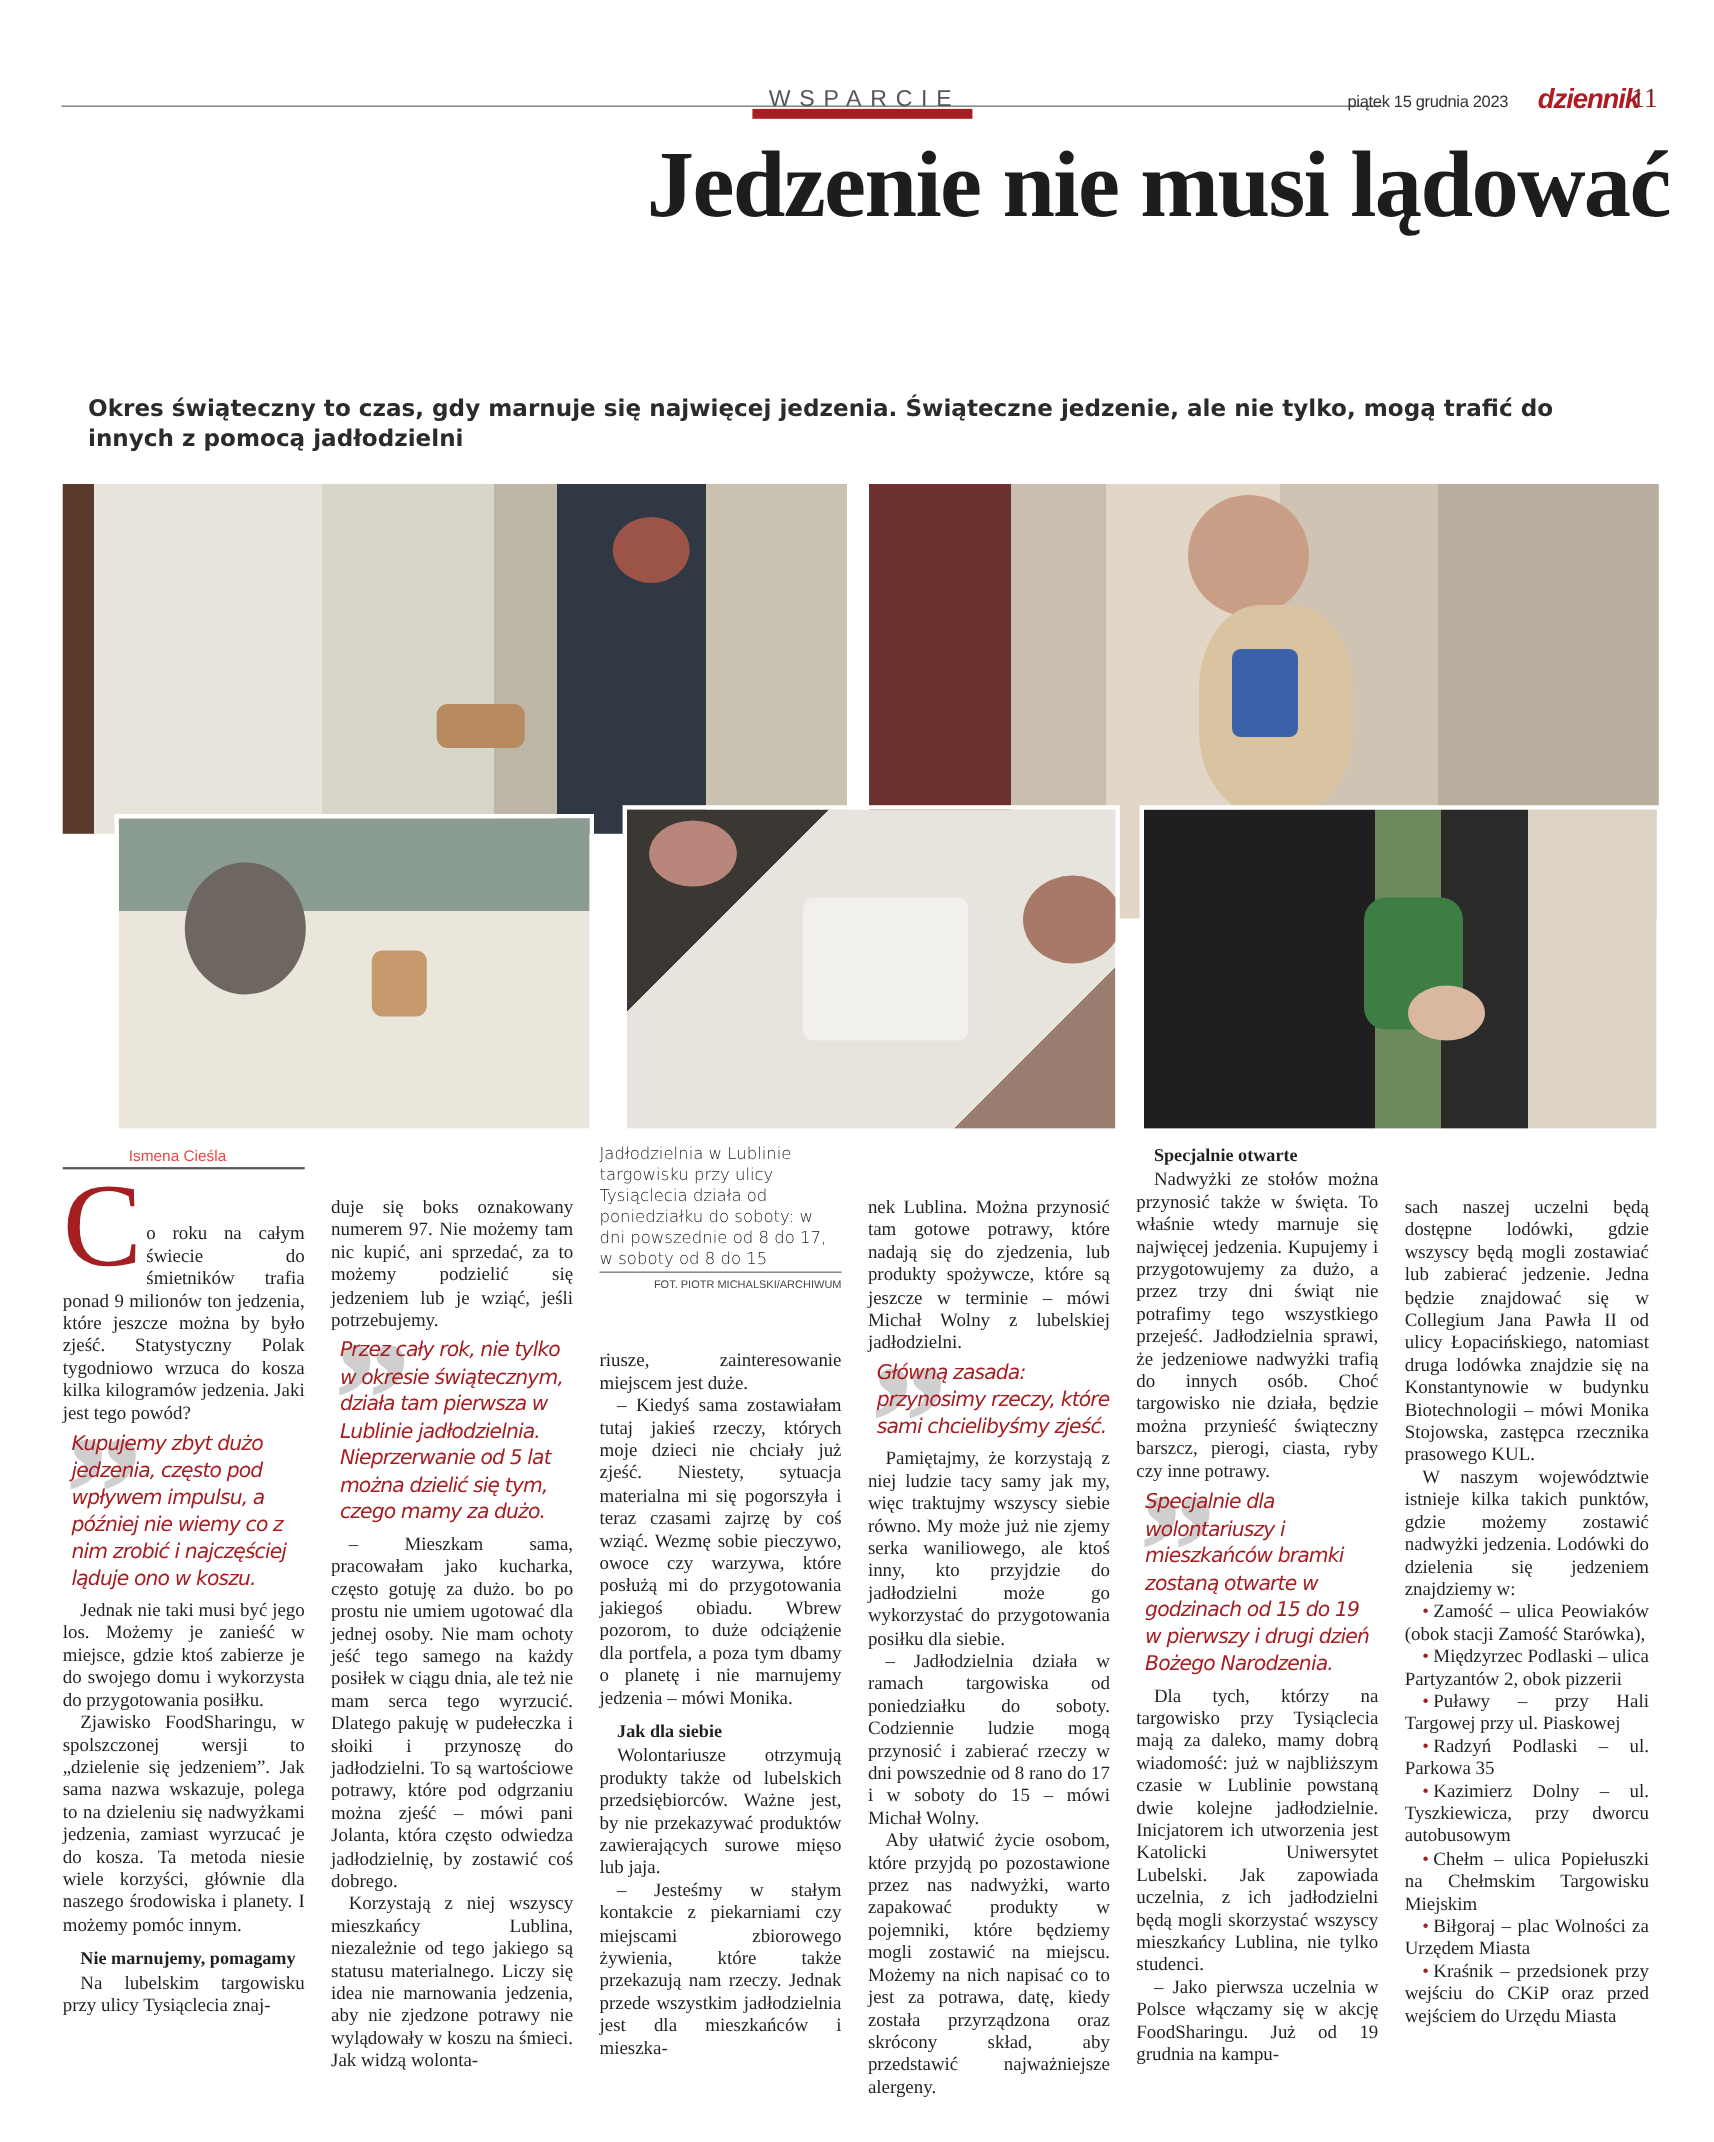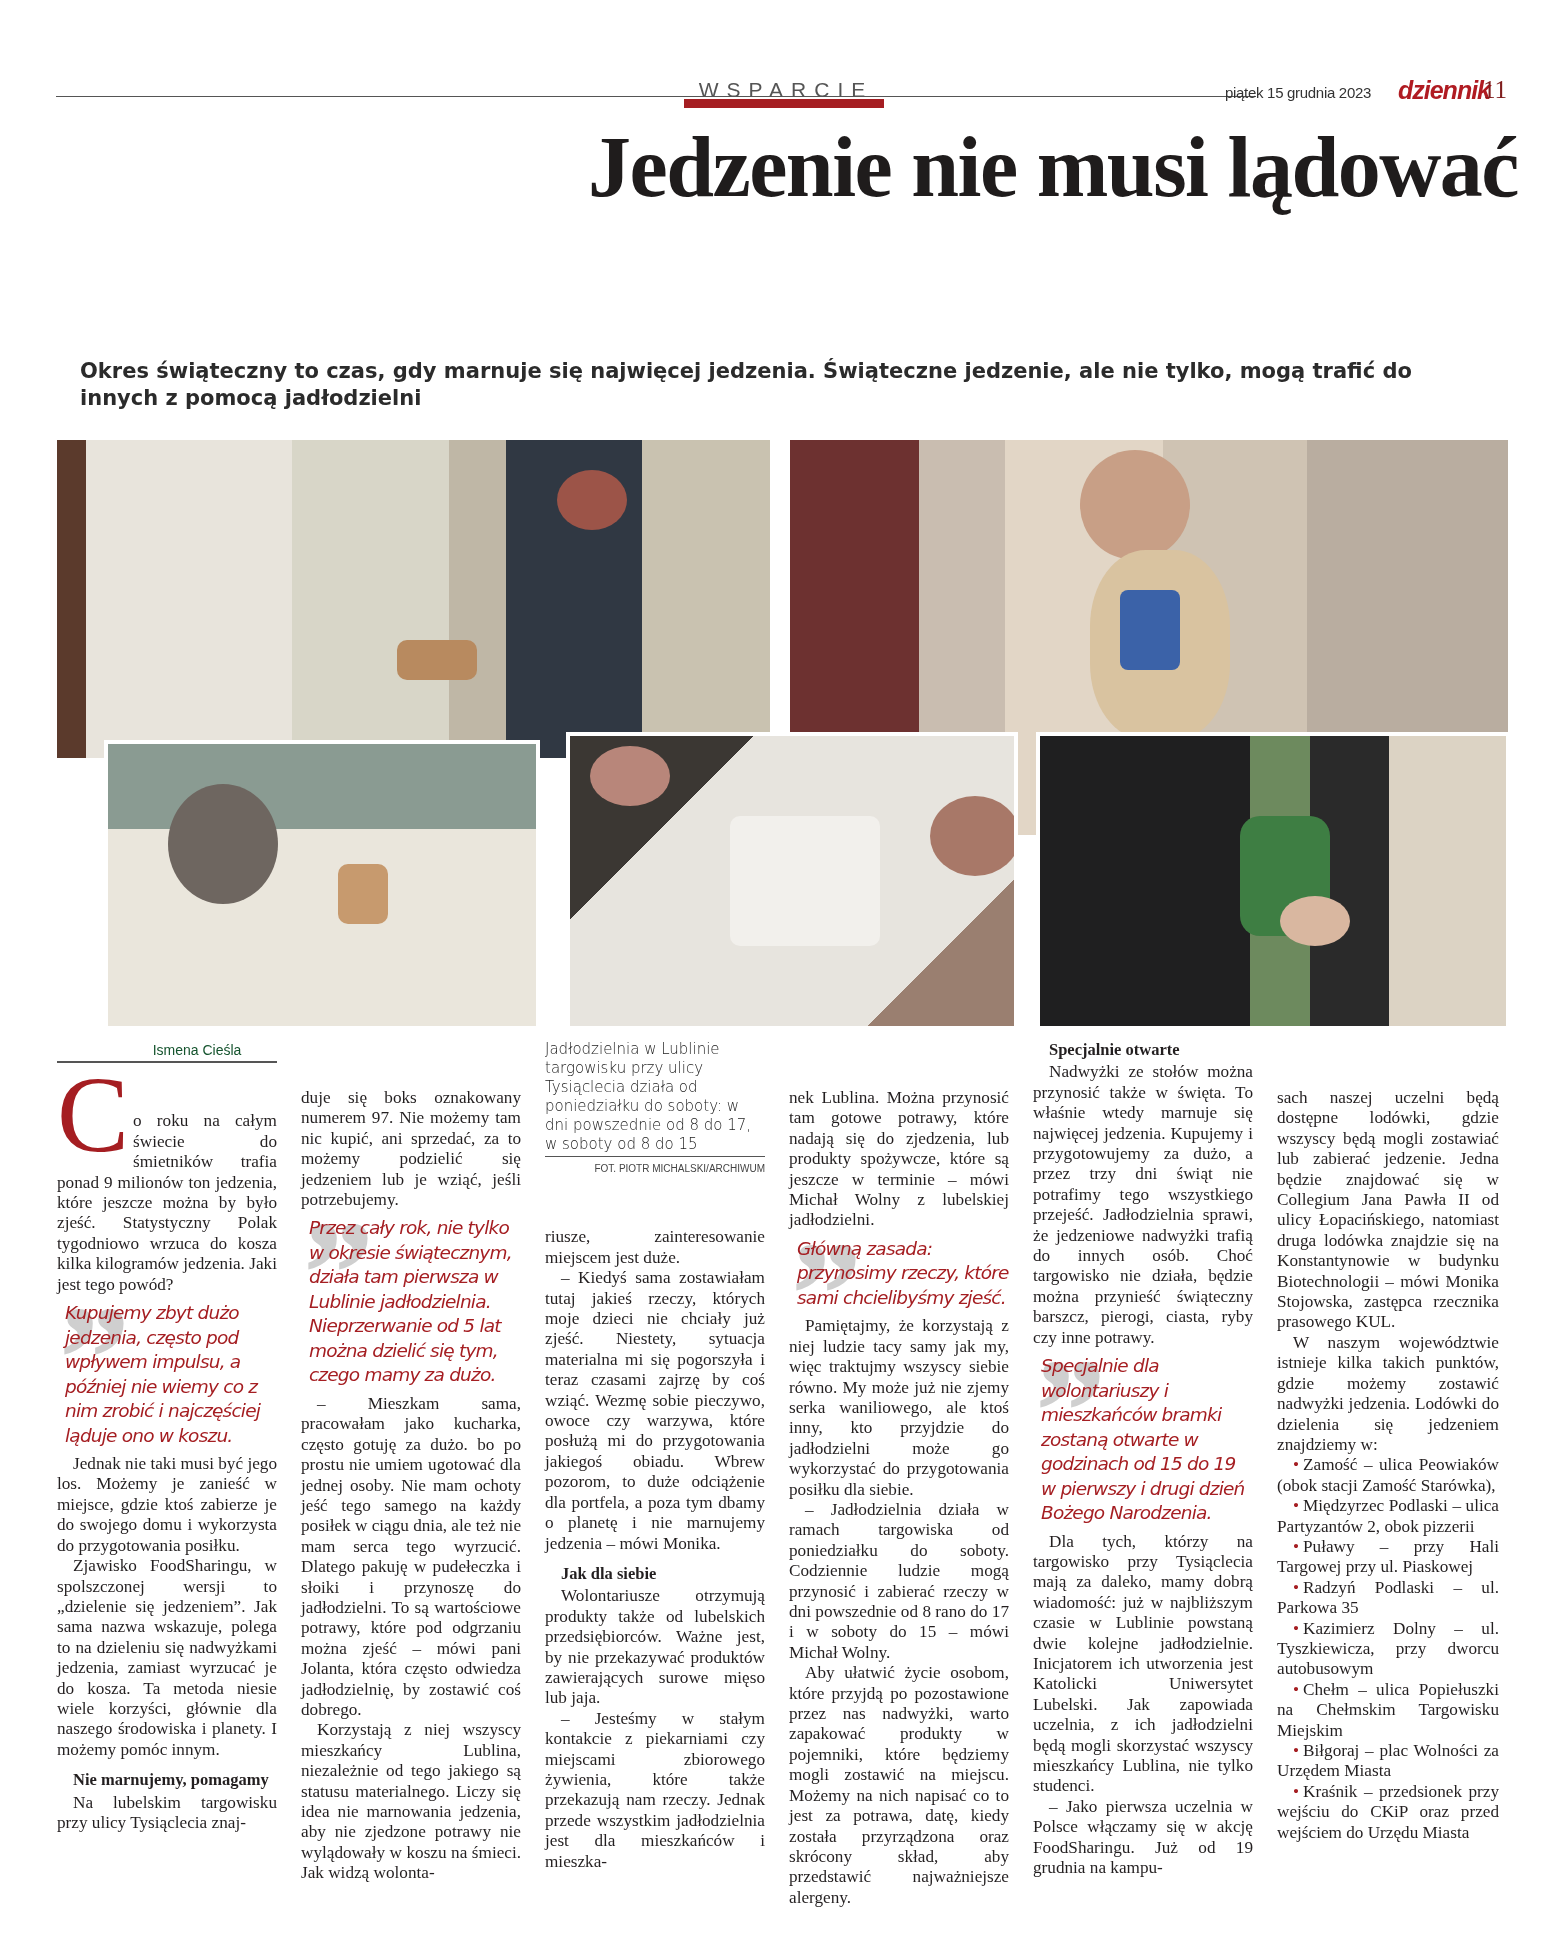--- a/index.html
+++ b/index.html
@@ -29,21 +29,21 @@
   .col { position: absolute; top: 1040px; font-family: "Liberation Serif", serif; font-size: 17.2px; line-height: 20.4px; color: #231f20; text-align: justify; hyphens: manual; }
   .col p { text-indent: 16px; }
   .col p.noindent { text-indent: 0; margin-top: 48px; }
   .c1 { left: 57px; width: 220px; }
   .c2 { left: 301px; width: 220px; }
   .c3 { left: 545px; width: 220px; }
   .c4 { left: 789px; width: 220px; }
   .c5 { left: 1033px; width: 220px; }
   .c6 { left: 1277px; width: 222px; }
 
-  .byline { font-family: "Liberation Sans", sans-serif; font-size: 14px; color: #14532d; border-bottom: 2px solid #555; padding-bottom: 1px; margin-bottom: 6px; text-align: center; padding-left: 60px; }
+  .byline { font-family: "Liberation Sans", sans-serif; font-size: 14px; color: #ef4444; border-bottom: 2px solid #555; padding-bottom: 1px; margin-bottom: 6px; text-align: left; padding-left: 60px; }
   .dropcap { float: left; font-family: "Liberation Serif", serif; font-size: 108px; line-height: 88px; color: #a51e22; margin: 2px 4px 0 0; }
   .subhead { font-family: "Liberation Serif", serif; font-weight: 700; font-size: 16.5px; margin: 10px 0 2px 0; text-indent: 0; }
   .pull { position: relative; font-family: "DejaVu Sans", sans-serif; font-style: italic; color: #a51e22; font-size: 18.5px; line-height: 24.5px; margin: 6px 0 6px 0; padding-left: 8px; text-align: left; letter-spacing: -0.8px; }
   .pull .qmark { position: absolute; left: -6px; top: -18px; font-family: "Liberation Serif", serif; font-size: 150px; line-height: 150px; color: #cfcfcf; font-weight: 700; z-index: 0; }
   .pull .qtext { position: relative; z-index: 1; }
   .caption { font-family: "DejaVu Sans", sans-serif; font-size: 15px; line-height: 19px; color: #222; text-align: left; border-bottom: 1px solid #555; padding-bottom: 2px; font-weight: 300; }
   .credit { font-family: "Liberation Sans", sans-serif; font-size: 10px; color: #444; text-align: right; margin-top: 2px; margin-bottom: 46px; }
   .bullet::before { content: "•"; color: #a51e22; margin-right: 4px; }
 </style>
 </head>

